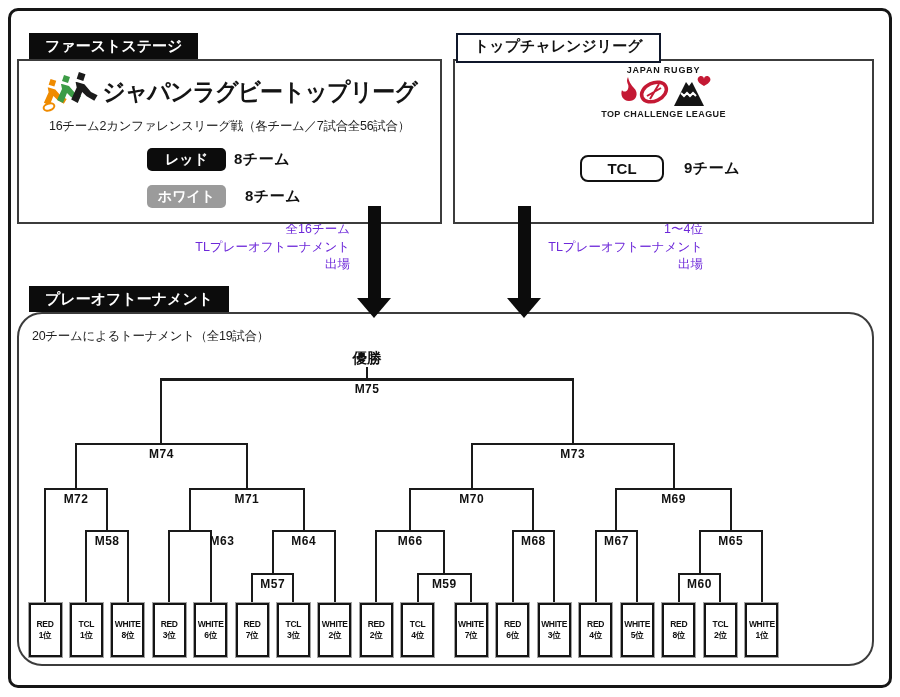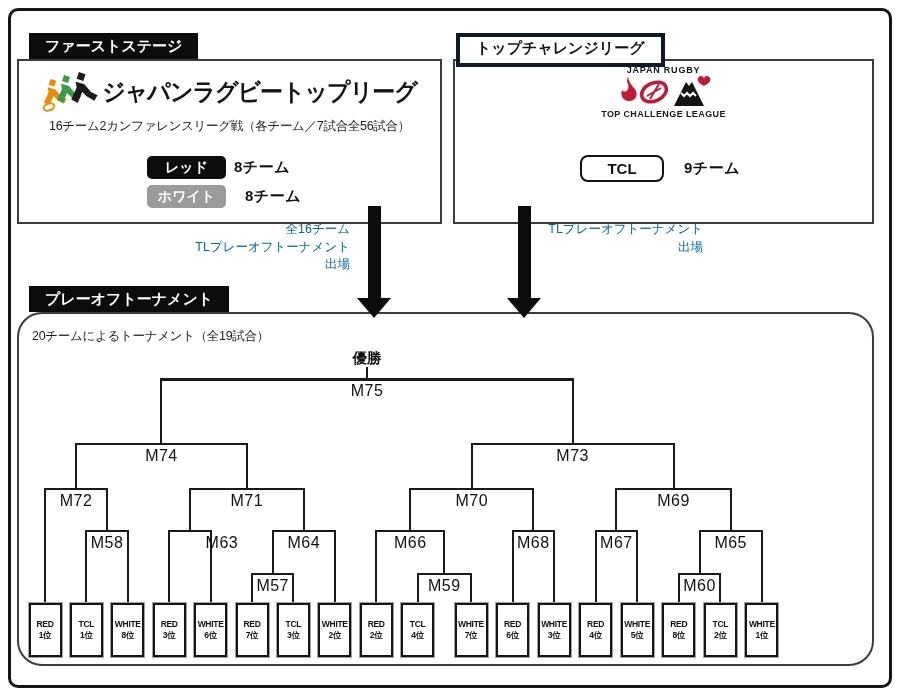--- a/index.html
+++ b/index.html
@@ -3,21 +3,21 @@
 <meta charset="utf-8">
 <style>
   html,body{margin:0;padding:0;background:#fff;}
   body{font-family:"Liberation Sans","DejaVu Sans",sans-serif;color:#111;}
   .page{position:relative;width:900px;height:697px;background:#fff;overflow:hidden;}
   .frame{position:absolute;left:8px;top:8px;width:878px;height:674px;border:3px solid #161616;border-radius:10px;}
 
   
   .tab{position:absolute;height:26px;line-height:26px;padding:0 16px;font-size:15px;font-weight:bold;z-index:5;white-space:nowrap;}
   .tab-black{background:#0c0c0c;color:#fff;}
-  .tab-white{background:#fff;color:#111;border:4px solid #0f172a;line-height:22px;}
+  .tab-white{background:#fff;color:#111;border:2px solid #0f172a;line-height:22px;}
 
   
   .section{position:absolute;background:#fff;border:2px solid #3c3c3c;z-index:1;}
 
   
   .tl-logo-row{position:absolute;left:0;top:10px;width:100%;display:flex;align-items:center;justify-content:center;gap:4px;}
   .tl-logo-text{font-size:23px;font-weight:900;letter-spacing:-1px;color:#141414;transform:scaleY(1.05);white-space:nowrap;}
   .desc{position:absolute;left:0;top:57px;width:100%;text-align:center;font-size:12.5px;color:#1c1c1c;letter-spacing:-0.3px;}
   .conf-row{position:absolute;left:128px;display:flex;align-items:center;gap:19px;}
   .badge{display:inline-block;width:79px;height:23px;line-height:23px;border-radius:5px;color:#fff;font-size:14px;font-weight:bold;text-align:center;}
@@ -26,26 +26,26 @@
   
   .tcl-logo{position:absolute;left:0;top:4px;width:100%;display:flex;flex-direction:column;align-items:center;}
   .tcl-logo-top{font-size:9px;font-weight:800;letter-spacing:0.8px;color:#141414;text-align:center;}
   .tcl-logo-bottom{font-size:9px;font-weight:800;letter-spacing:0.4px;color:#1a1a1a;}
   .tcl-row{position:absolute;left:125px;top:94px;display:flex;align-items:center;gap:20px;}
   .tcl-badge{display:inline-block;width:80px;height:23px;line-height:23px;border:2px solid #111;border-radius:8px;background:#fff;color:#111;font-size:15px;font-weight:bold;text-align:center;}
 
   
   .arrow-shaft{position:absolute;width:13px;background:#0c0c0c;z-index:4;}
   .arrow-head{position:absolute;width:0;height:0;border-left:17px solid transparent;border-right:17px solid transparent;border-top:20px solid #0c0c0c;z-index:4;}
-  .caption{position:absolute;text-align:right;font-size:12.5px;line-height:17.5px;color:#0369a1;}
+  .caption{position:absolute;text-align:right;font-size:12.5px;line-height:17.5px;color:#6d28d9;}
 
   
   .bracket{position:absolute;left:0;top:0;width:900px;height:697px;z-index:2;}
   .bl{position:absolute;background:#1a1a1a;}
-  .mlabel{position:absolute;transform:translateX(-50%);font-weight:normal;font-size:16px;letter-spacing:0.5px;white-space:nowrap;}
+  .mlabel{position:absolute;transform:translateX(-50%);font-weight:bold;font-size:12px;letter-spacing:0.5px;white-space:nowrap;}
   .champ{position:absolute;transform:translateX(-50%);font-weight:bold;font-size:14.5px;white-space:nowrap;}
   .team{position:absolute;background:#fff;border:2px solid #141414;box-shadow:0 0 0 1px #a3a3a3;display:flex;flex-direction:column;align-items:center;justify-content:center;font-weight:bold;font-size:8.5px;line-height:11.5px;text-align:center;letter-spacing:-0.3px;box-sizing:border-box;}
   .playoff-desc{position:absolute;left:13px;top:14px;font-size:12.5px;color:#1c1c1c;letter-spacing:-0.3px;}
 </style>
 </head>
 <body>
 
 <div class="page">
   <div class="frame"></div>
 
@@ -60,21 +60,21 @@
           <path fill="var(--tl-green)" d="M9 1 l6 2 -2 6 -6 -2 z M7 10 l7 2 6 7 6 3 -3 5 -7 -4 -4 -4 -4 10 -6 -3 5 -11 -1 -5 z"></path>
         </g>
         <g transform="translate(27,0) scale(1.1)">
           <path fill="var(--tl-dark)" d="M9 1 l6 2 -2 6 -6 -2 z M7 10 l7 2 6 7 6 3 -3 5 -7 -4 -4 -4 -4 10 -6 -3 5 -11 -1 -5 z"></path>
         </g>
         <ellipse cx="7" cy="36" rx="5.5" ry="3.4" fill="#fff" stroke="var(--tl-orange)" stroke-width="2" transform="rotate(-18 7 36)"></ellipse>
       </svg>
       <span class="tl-logo-text">ジャパンラグビートップリーグ</span>
     </div>
     <div class="desc">16チーム2カンファレンスリーグ戦（各チーム／7試合全56試合）</div>
-    <div class="conf-row" style="top:95px;gap:8px;">
+    <div class="conf-row" style="top:87px;gap:8px;">
       <span class="badge" style="background: rgb(12, 12, 12);">レッド</span>
       <span class="count">8チーム</span>
     </div>
     <div class="conf-row" style="top:124px;">
       <span class="badge" style="background: rgb(155, 155, 155);">ホワイト</span>
       <span class="count">8チーム</span>
     </div>
   </div>
 
   <div class="tab tab-white" style="left:456px;top:33px;">トップチャレンジリーグ</div>
@@ -105,20 +105,21 @@
   <div class="arrow-head" style="left:357px;top:298px;"></div>
   <div class="arrow-shaft" style="left:518px;top:206px;height:92px;"></div>
   <div class="arrow-head" style="left:507px;top:298px;"></div>
 
   <div class="caption" style="top:221px;right:550px;">
     <div>全16チーム</div>
     <div>TLプレーオフトーナメント</div>
     <div>出場</div>
   </div>
   <div class="caption" style="top:221px;right:197px;">
+    <div>1〜4位</div>
     <div>TLプレーオフトーナメント</div>
     <div>出場</div>
   </div>
 
   <div class="tab tab-black" style="left:29px;top:286px;">プレーオフトーナメント</div>
   <div class="section" style="left:17px;top:312px;width:853px;height:350px;border-radius:25px;">
     <div class="playoff-desc">20チームによるトーナメント（全19試合）</div>
   </div>
 
   <div class="bracket">

